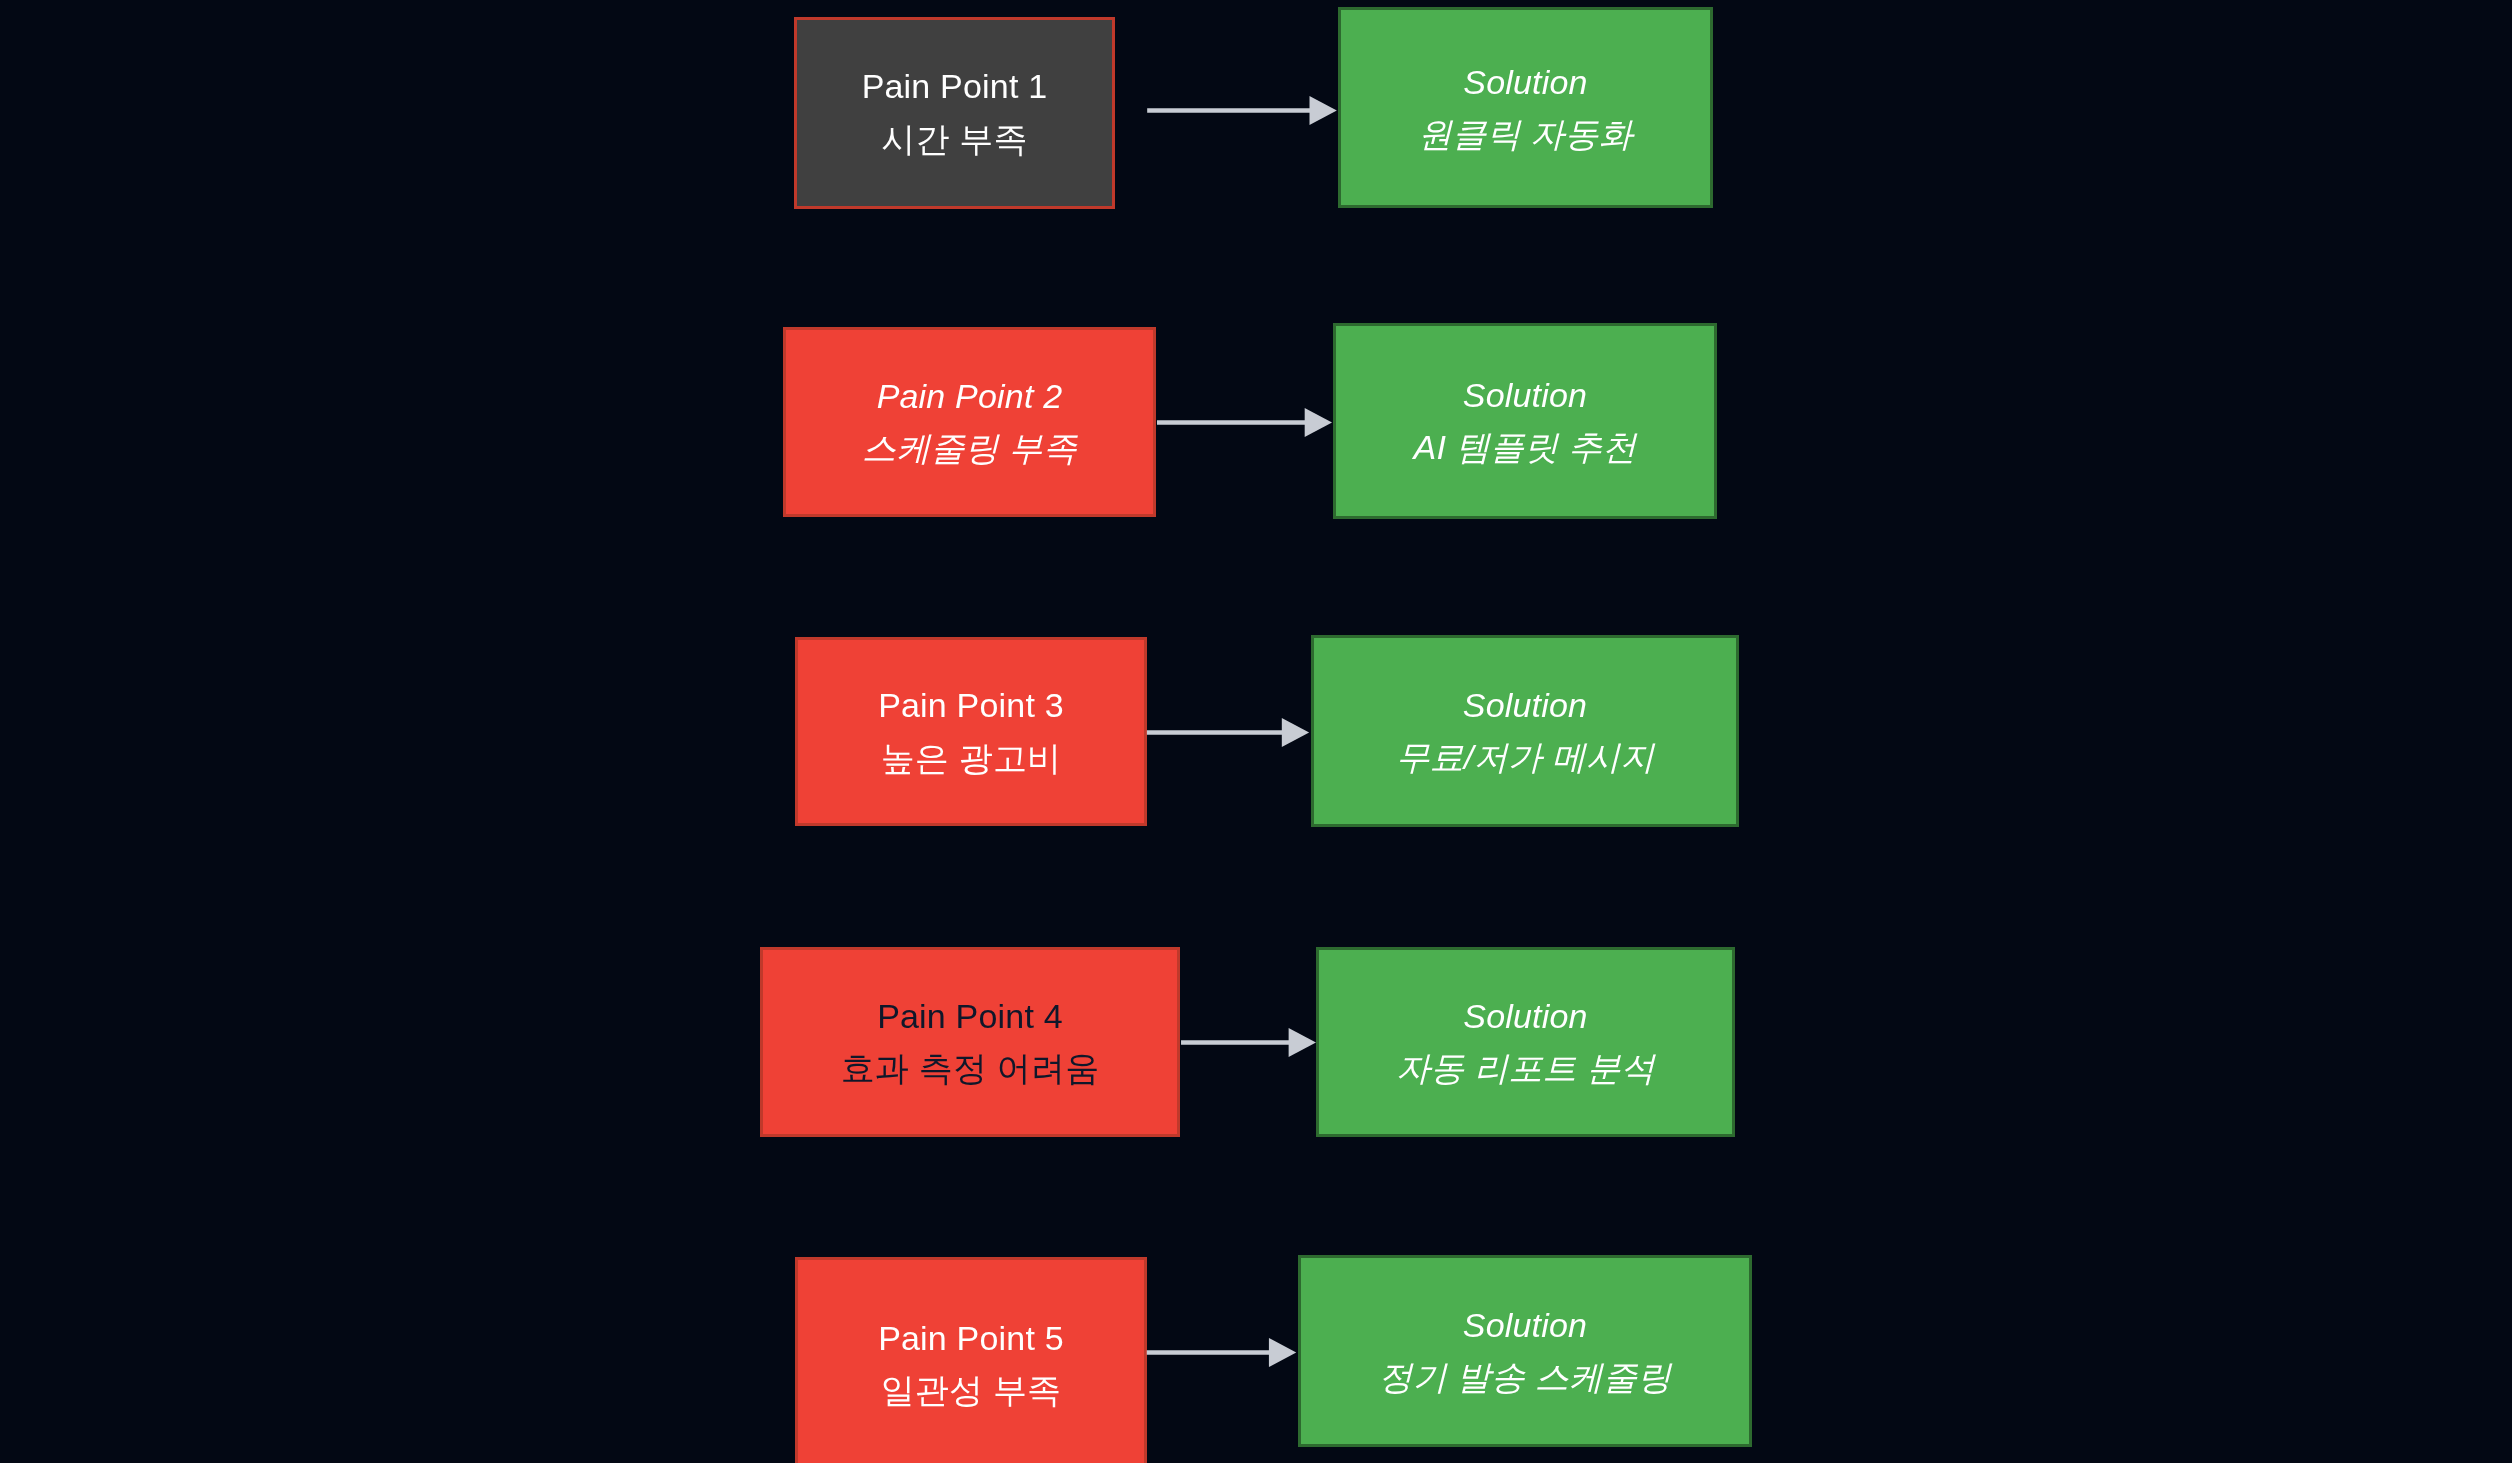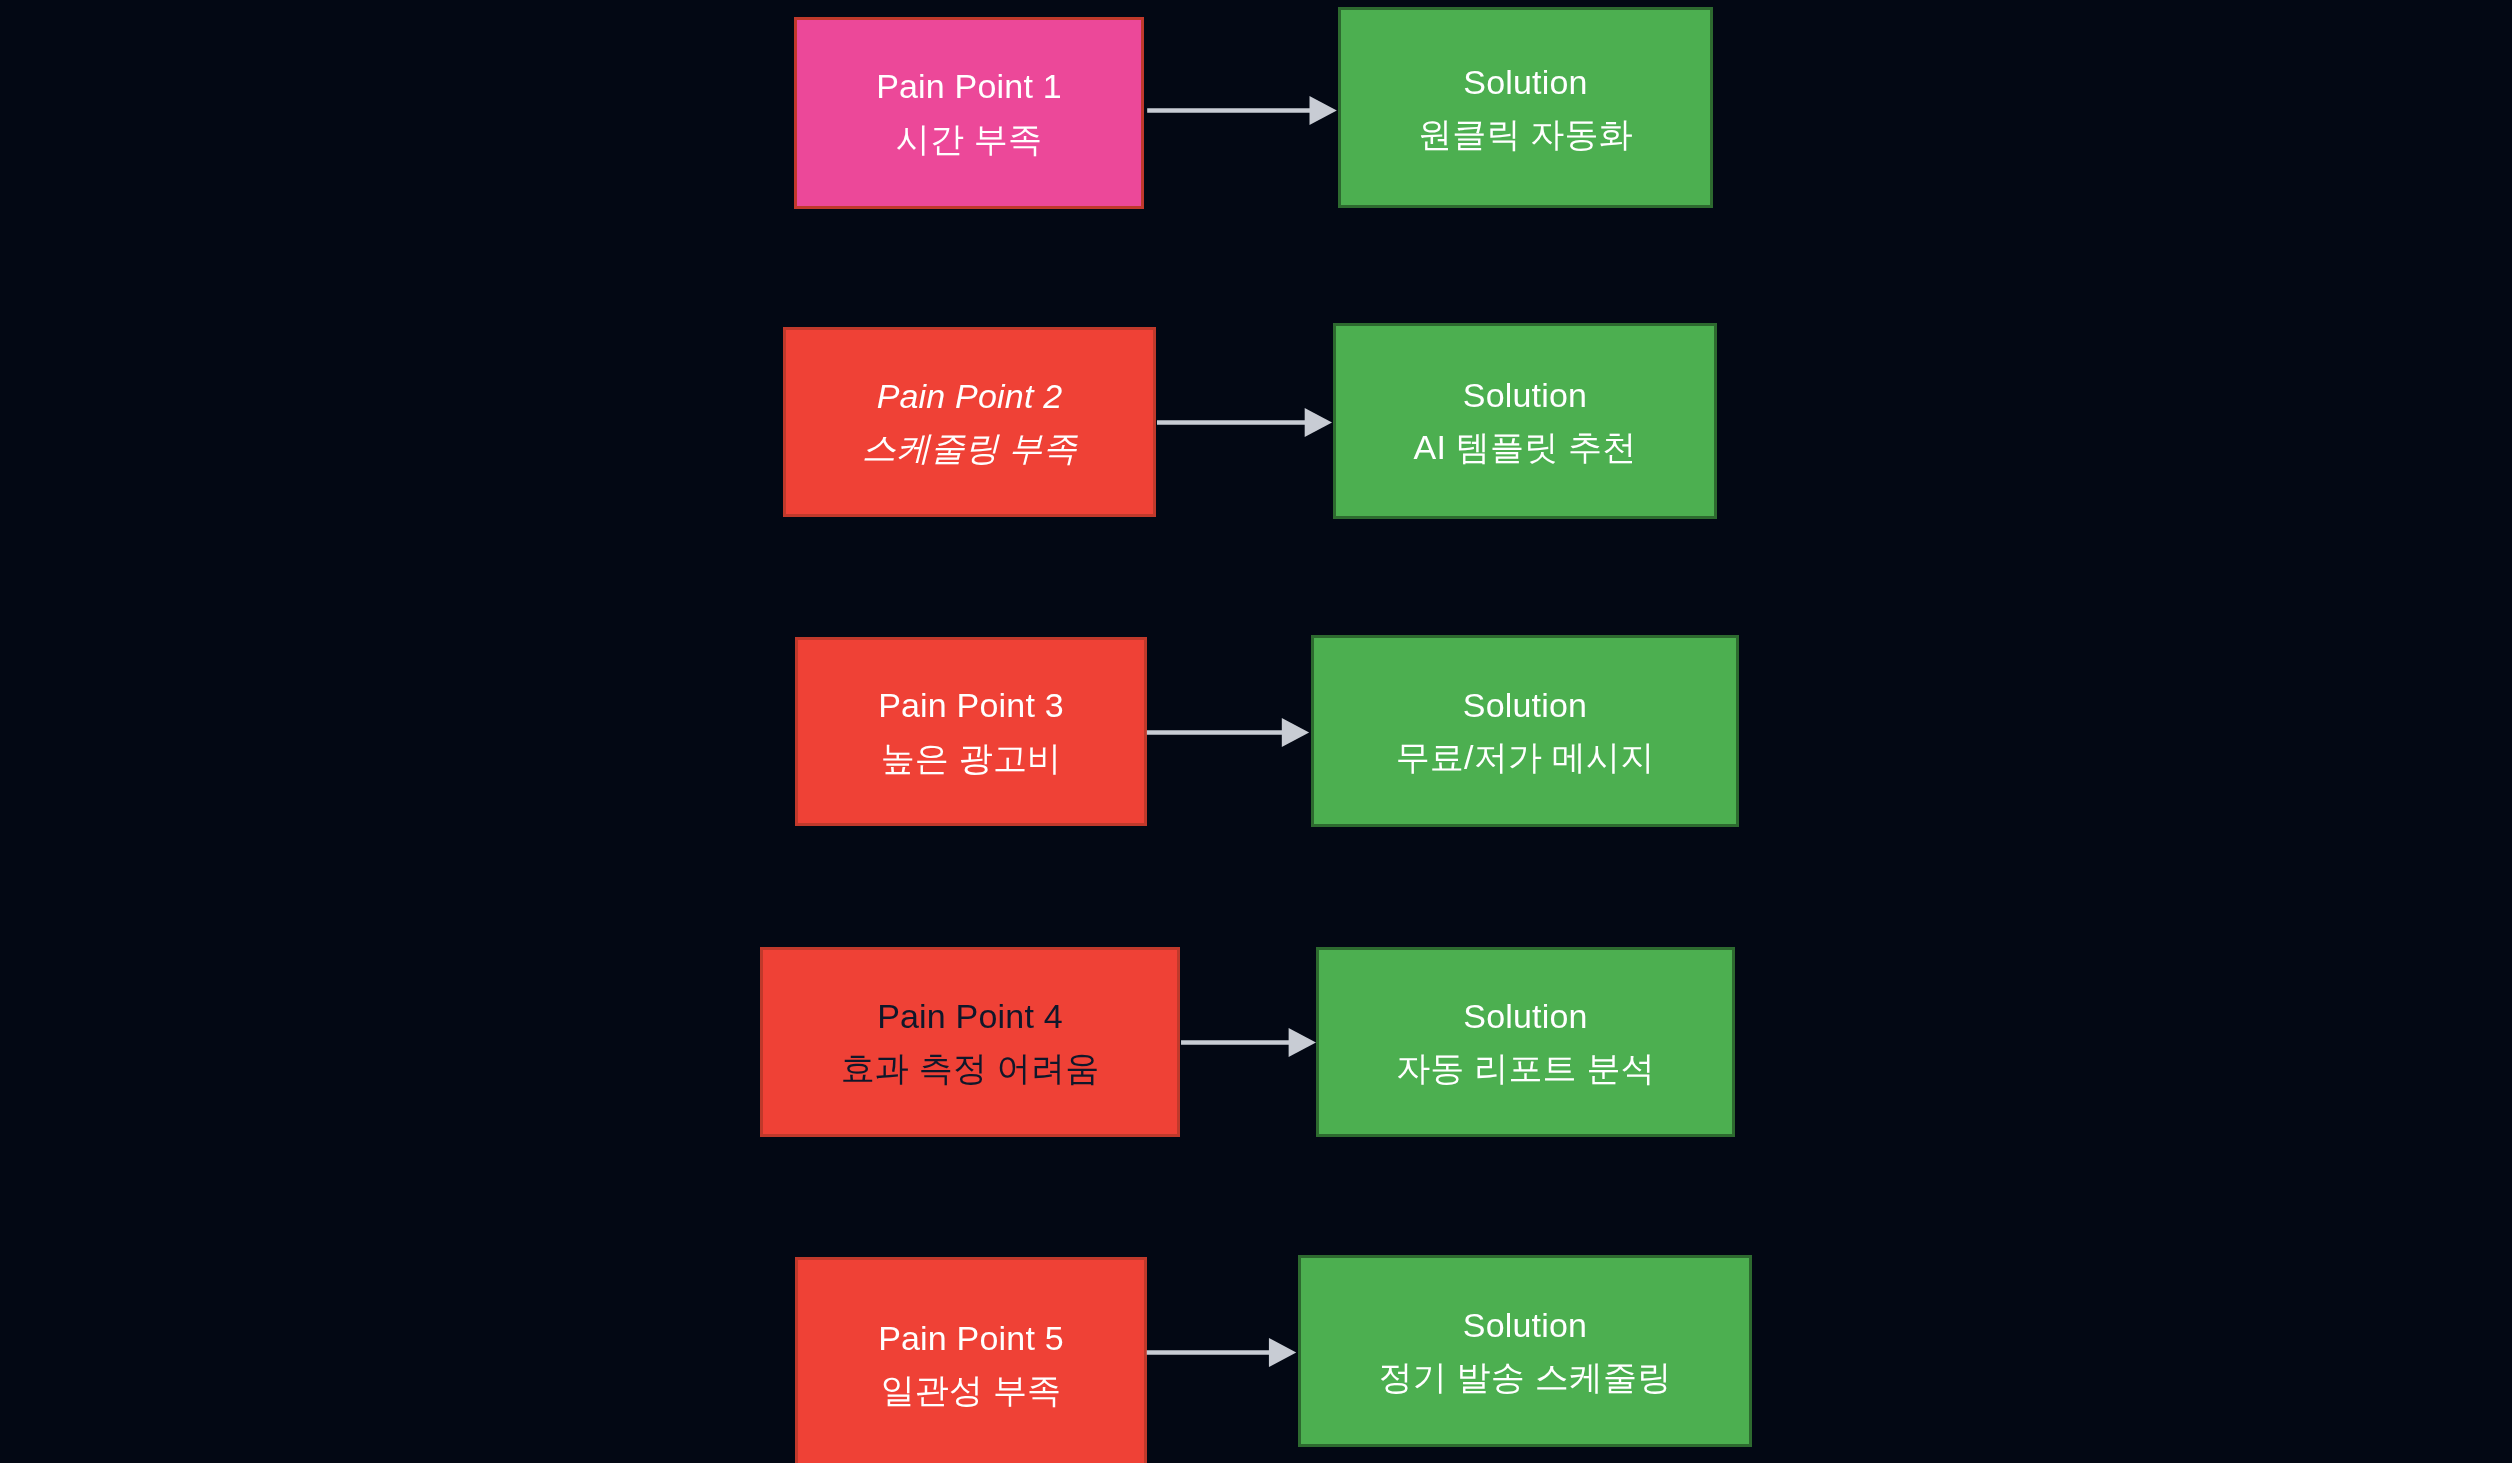--- a/index.html
+++ b/index.html
@@ -51,36 +51,37 @@
     white-space: nowrap;
     margin-top: 8.3px;
   }
   .pain {
     background: #ef4136;
     border: 3.7px solid #c0392b;
   }
   .solution {
     background: #4caf50;
     border: 3.7px solid #2d6a2f;
+    font-style: italic;
   }
   .edge {
     position: absolute;
     overflow: visible;
   }
   .edge svg {
     display: block;
     overflow: visible;
   }
 </style>
 </head>
 <body>
 
 <div id="diagram" style="background: rgb(3, 8, 20);">
     <div class="row" style="top: 0px;">
-      <div class="node pain" style="left: 794px; top: 16.6px; width: 350px; height: 192px; background: #ec4899; border-color: rgb(192, 57, 43); color: rgb(255, 255, 255);">
+      <div class="node pain" style="left: 794px; top: 16.6px; width: 321px; height: 192px; background: #404040; border-color: rgb(192, 57, 43); color: rgb(255, 255, 255);">
         <div class="line1">Pain Point 1</div>
         <div class="line2">시간 부족</div>
       </div>
       <div class="edge" style="left: 1146px; top: 95px; width: 192px; height: 31px;">
         <svg width="192" height="31" viewBox="0 0 208 34">
           <line x1="0" y1="17" x2="180" y2="17" stroke="#c8ccd4" stroke-width="5"></line>
           <polygon points="178,1 208,17 178,33" fill="#c8ccd4"></polygon>
         </svg>
       </div>
       <div class="node solution" style="left: 1338px; top: 7.4px; width: 375px; height: 201px; background: rgb(76, 175, 80); border-color: rgb(45, 106, 47); color: rgb(255, 255, 255);">

